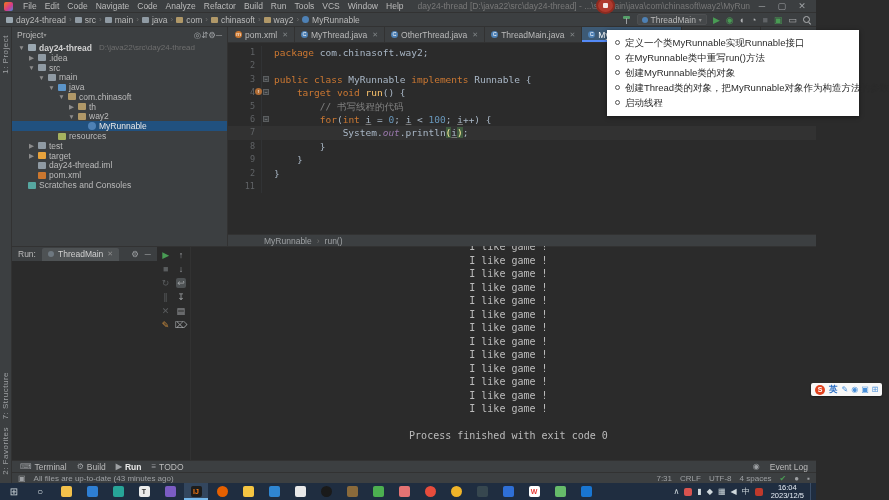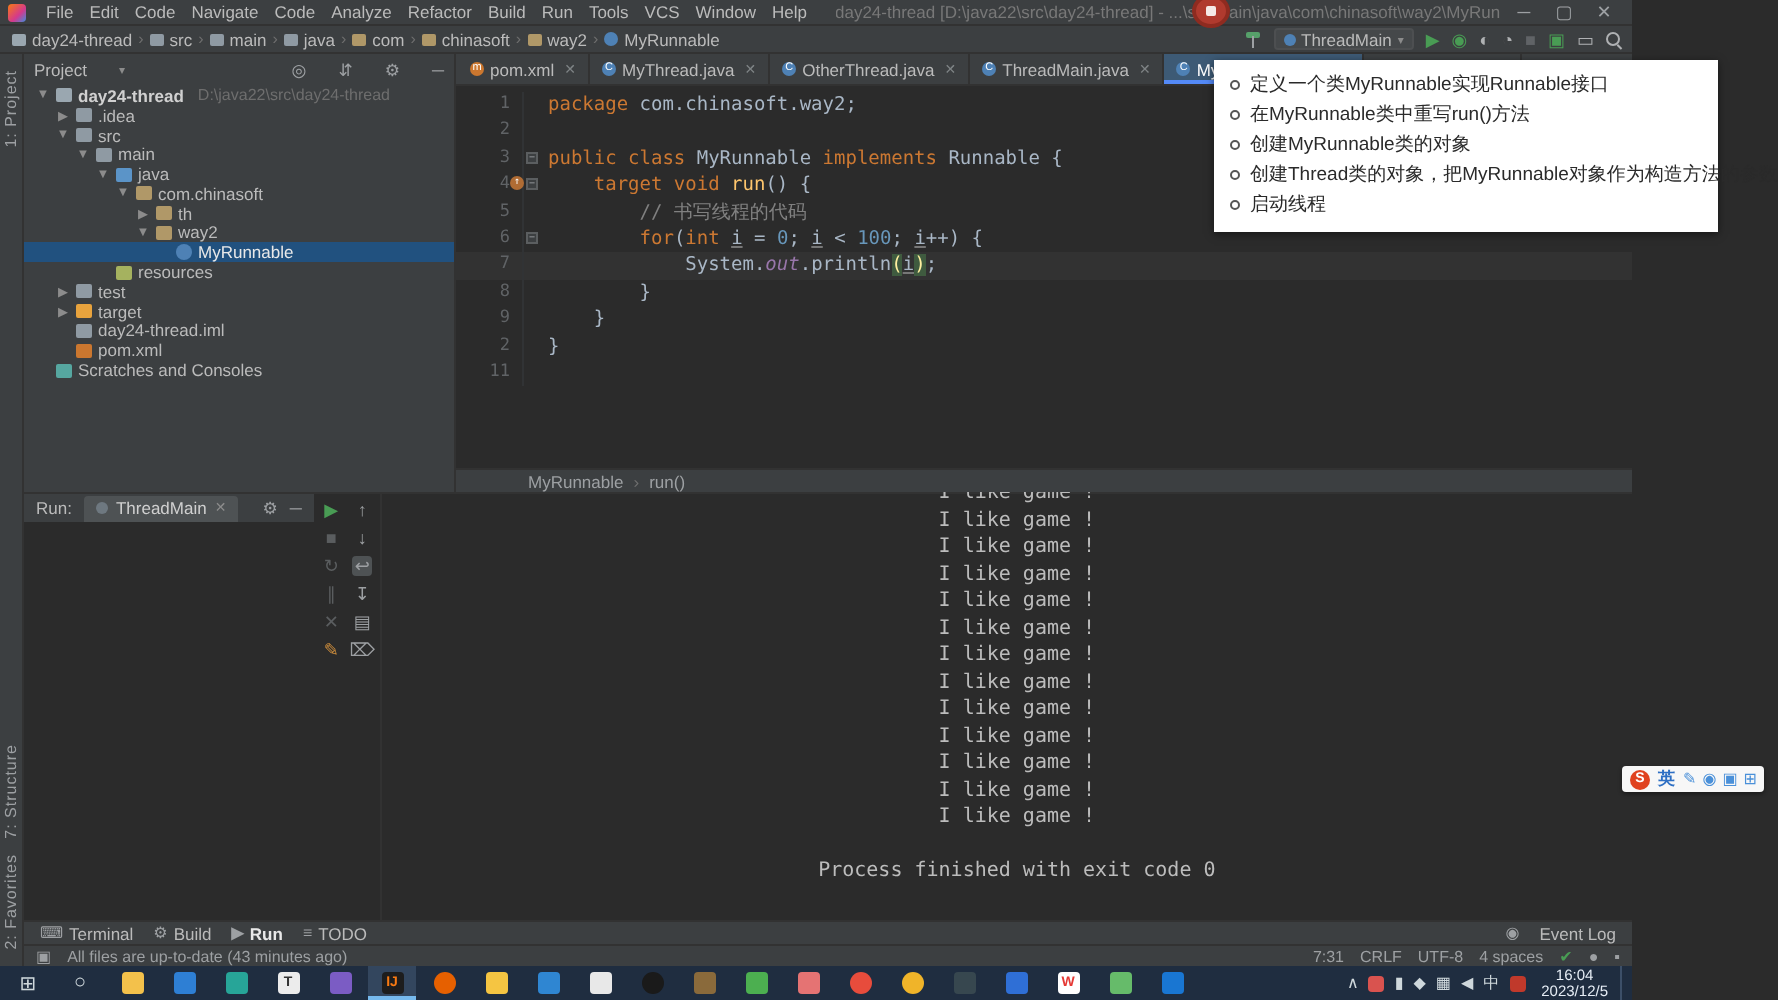--- a/index.html
+++ b/index.html
@@ -51,21 +51,21 @@
     display:flex; flex-direction:column; align-items:center; padding:4px 0; }
   .vlabel { writing-mode:vertical-rl; transform:rotate(180deg); font-size:8px; color:#9da0a3;
     letter-spacing:.5px; margin:4px 0; }
   .vspacer { flex:1; }
   .colmain { flex:1; display:flex; flex-direction:column; min-width:0; }
   .upper { height:219px; display:flex; min-height:0; flex:none; }
 
   
   .project { width:216px; background:#3c3f41; border-right:1px solid #323232; flex:none;
     display:flex; flex-direction:column; overflow:hidden; }
-  .proj-head { height:15px; display:flex; align-items:center; padding:0 5px; gap:16px; flex:none; }
+  .proj-head { height:15px; display:flex; align-items:center; padding:0 5px; gap:0; flex:none; }
   .proj-title { font-size:8.5px; color:#bbbbbb; }
   .proj-head .sp { flex:1; }
   .proj-hic { color:#9da0a3; font-size:8.5px; }
   .tree { flex:1; overflow:hidden; padding-top:1px; }
   .trow { height:9.8px; display:flex; align-items:center; gap:3px; font-size:8.5px;
     color:#bbbbbb; white-space:nowrap; padding-right:4px; }
   .trow.sel { background:#21517f; color:#e8e8e8; }
   .trow .arrow { width:7px; text-align:center; color:#8c8c8c; font-size:6.5px; flex:none; }
   .trow .tico { width:8px; height:7px; border-radius:1px; flex:none; }
   .trow .textra { color:#6e6e6e; margin-left:4px; font-size:8px; }

